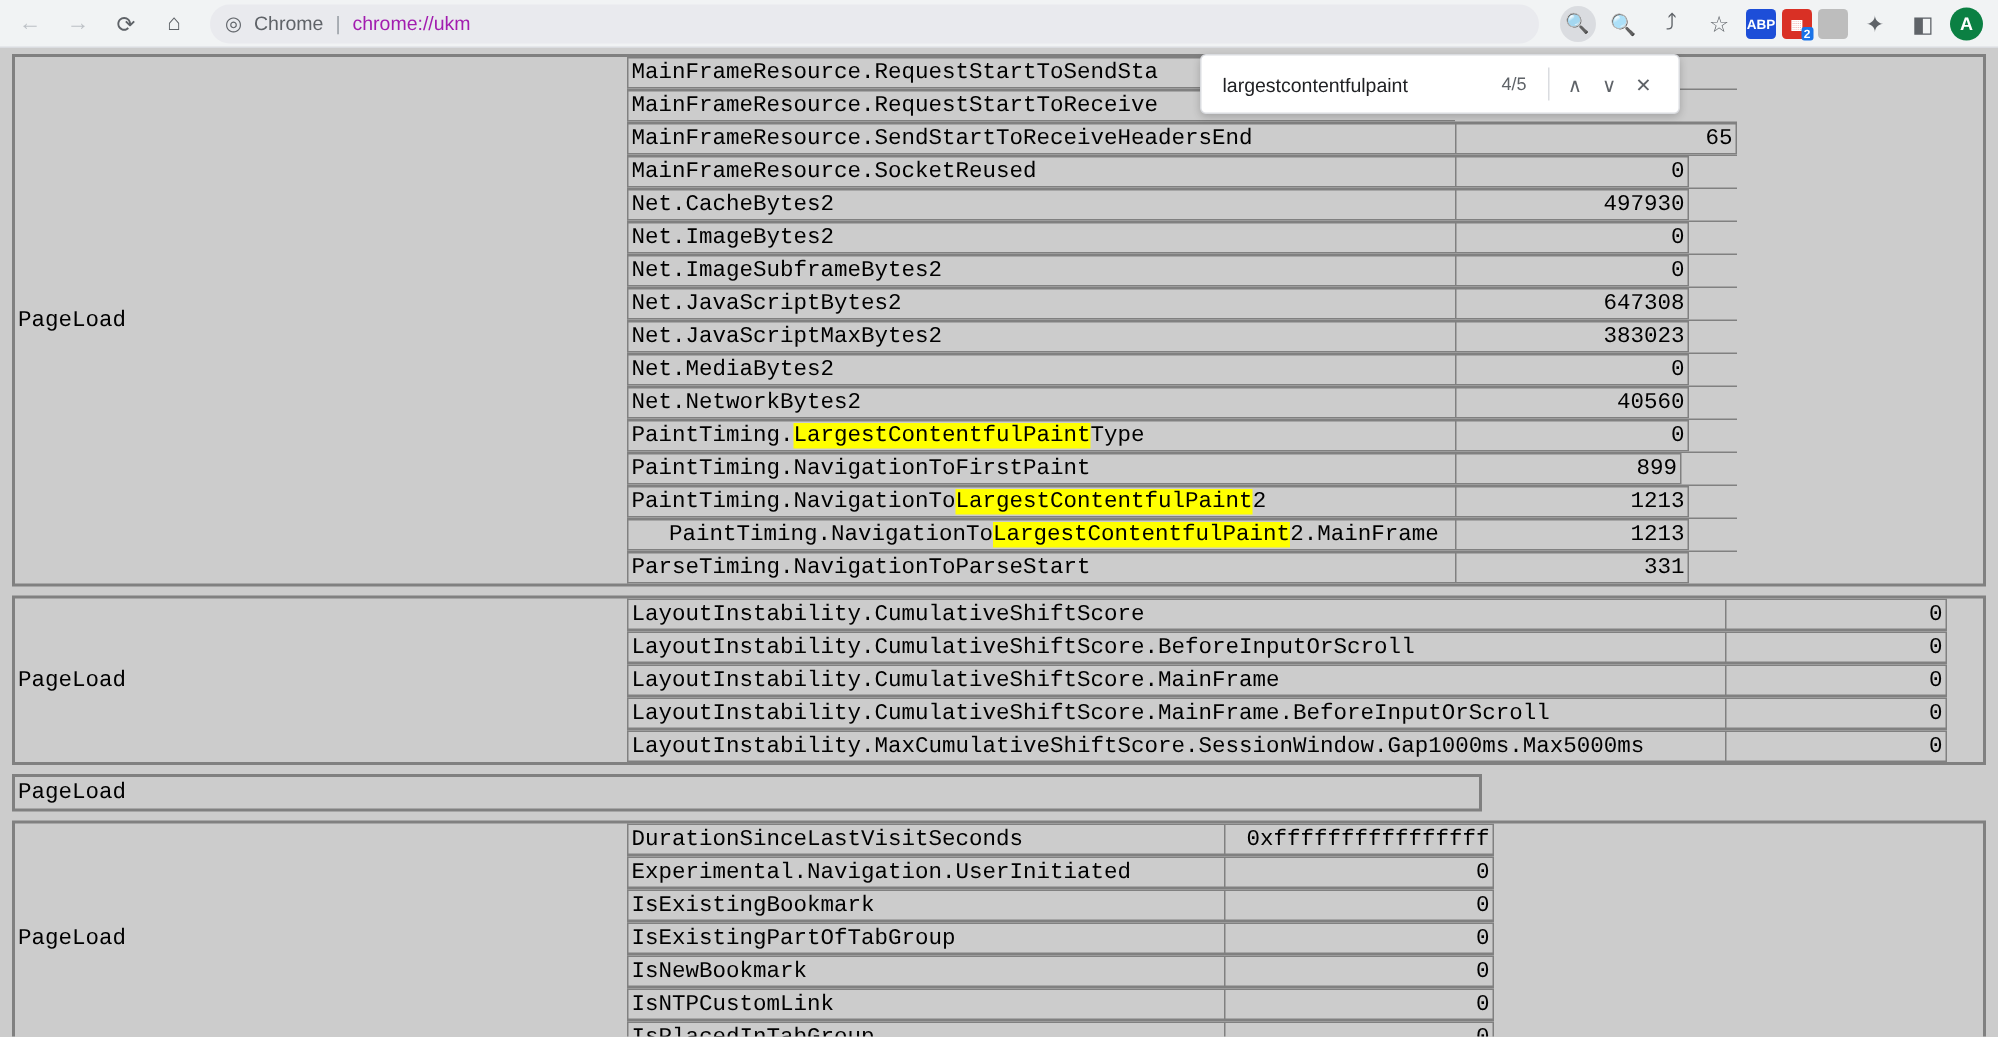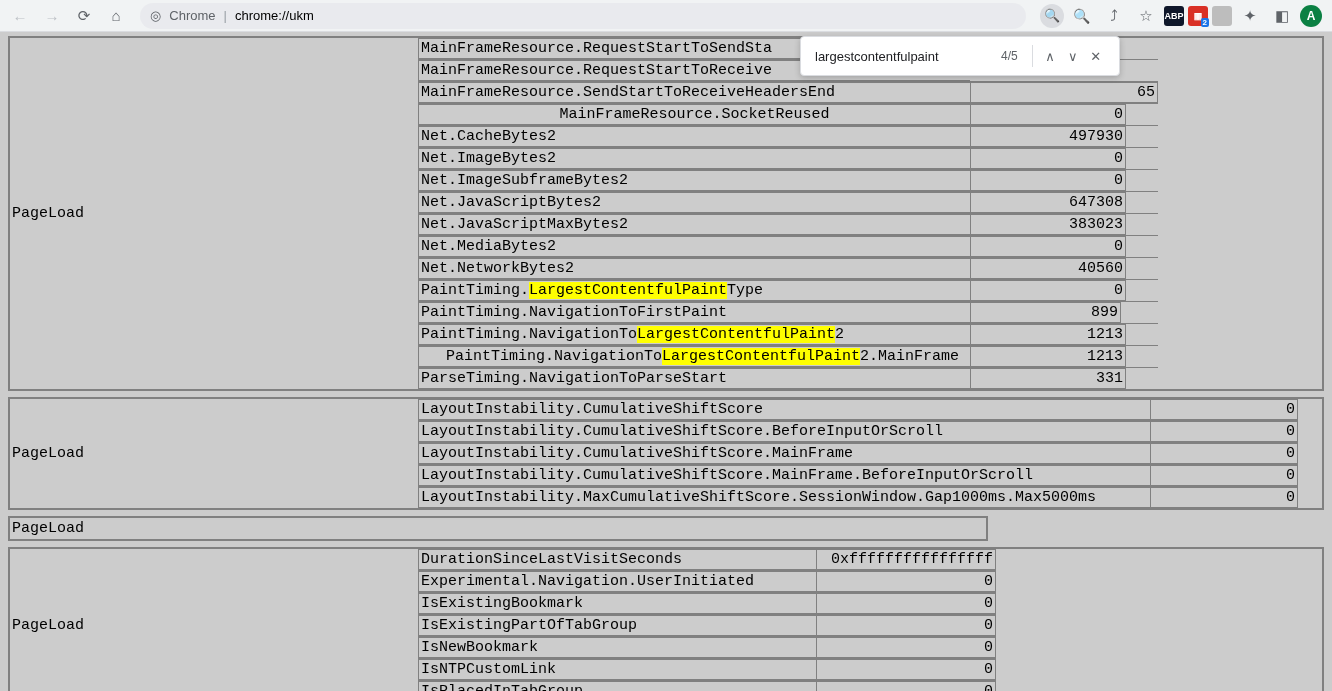--- a/index.html
+++ b/index.html
@@ -38,30 +38,30 @@
     height: 26px;
     background: #e9eaee;
     border-radius: 14px;
     padding: 0 10px;
     gap: 8px;
     margin: 0 6px;
     color: #5f6368;
   }
   .addr-prefix { color: #5f6368; font-size: 13px; }
   .addr-sep { color: #9aa0a6; }
-  .addr-url { color: #000000; }
+  .addr-url { color: #a21caf; }
   .right-icons { display: flex; align-items: center; gap: 4px; padding: 0 4px; }
   .ext-badge {
     width: 20px; height: 20px;
     display: flex; align-items: center; justify-content: center;
     font-size: 9px; font-weight: bold; color: #fff;
     border-radius: 3px;
     position: relative;
   }
-  .ext-abp { background: #0f172a; }
+  .ext-abp { background: #1d4ed8; }
   .ext-red { background: #d93025; }
   .ext-red .sub { position:absolute; right:-1px; bottom:-1px; background:#1a73e8; font-size:8px; padding:0 2px; border-radius:2px; }
   .ext-gray { background:#bdbdbd; }
   .avatar {
     width: 22px; height: 22px; border-radius: 50%;
     background: #0b8043; color: #fff;
     display: flex; align-items: center; justify-content: center;
     font-size: 12px; font-weight: bold;
   }
   .search-icon-circle {
@@ -183,21 +183,21 @@
           <div class="cell-k" style="width: 552px;">MainFrameResource.RequestStartToSendSta</div>
         </div>
         <div class="row">
           <div class="cell-k" style="width: 552px;">MainFrameResource.RequestStartToReceive</div>
         </div>
         <div class="row">
           <div class="cell-k" style="width: 552px;">MainFrameResource.SendStartToReceiveHeadersEnd</div>
           <div class="cell-v" style="width: 188px;">65</div>
         </div>
         <div class="row">
-          <div class="cell-k" style="width: 552px; text-align: center;">MainFrameResource.SocketReused</div>
+          <div class="cell-k" style="width: 552px;">MainFrameResource.SocketReused</div>
           <div class="cell-v" style="width: 156px;">0</div>
         </div>
         <div class="row">
           <div class="cell-k" style="width: 552px;">Net.CacheBytes2</div>
           <div class="cell-v" style="width: 156px;">497930</div>
         </div>
         <div class="row">
           <div class="cell-k" style="width: 552px;">Net.ImageBytes2</div>
           <div class="cell-v" style="width: 156px;">0</div>
         </div>

